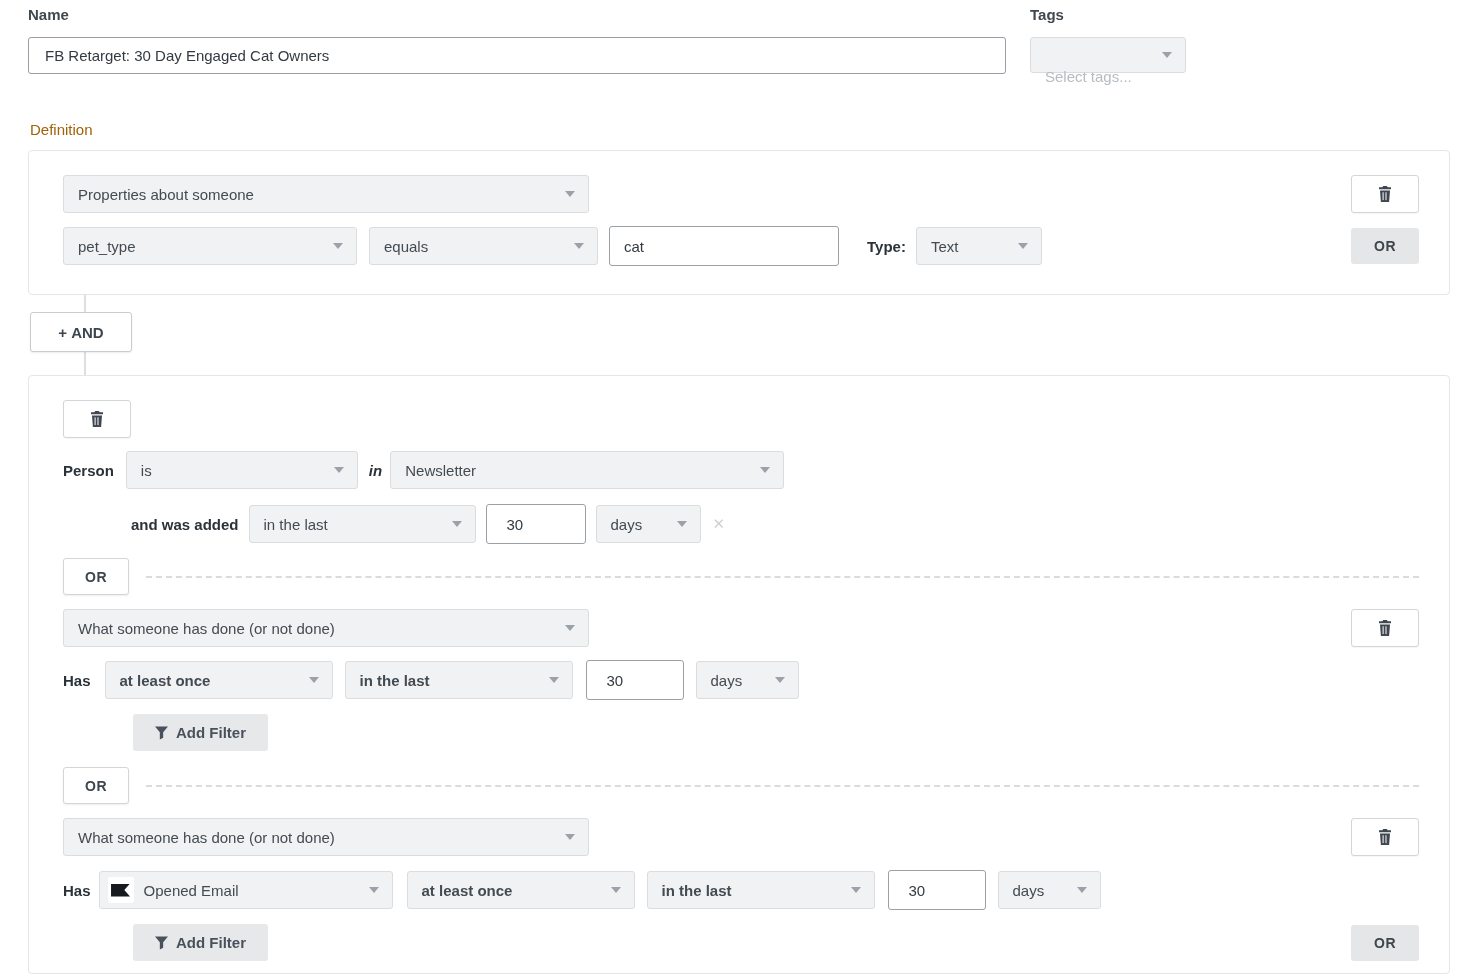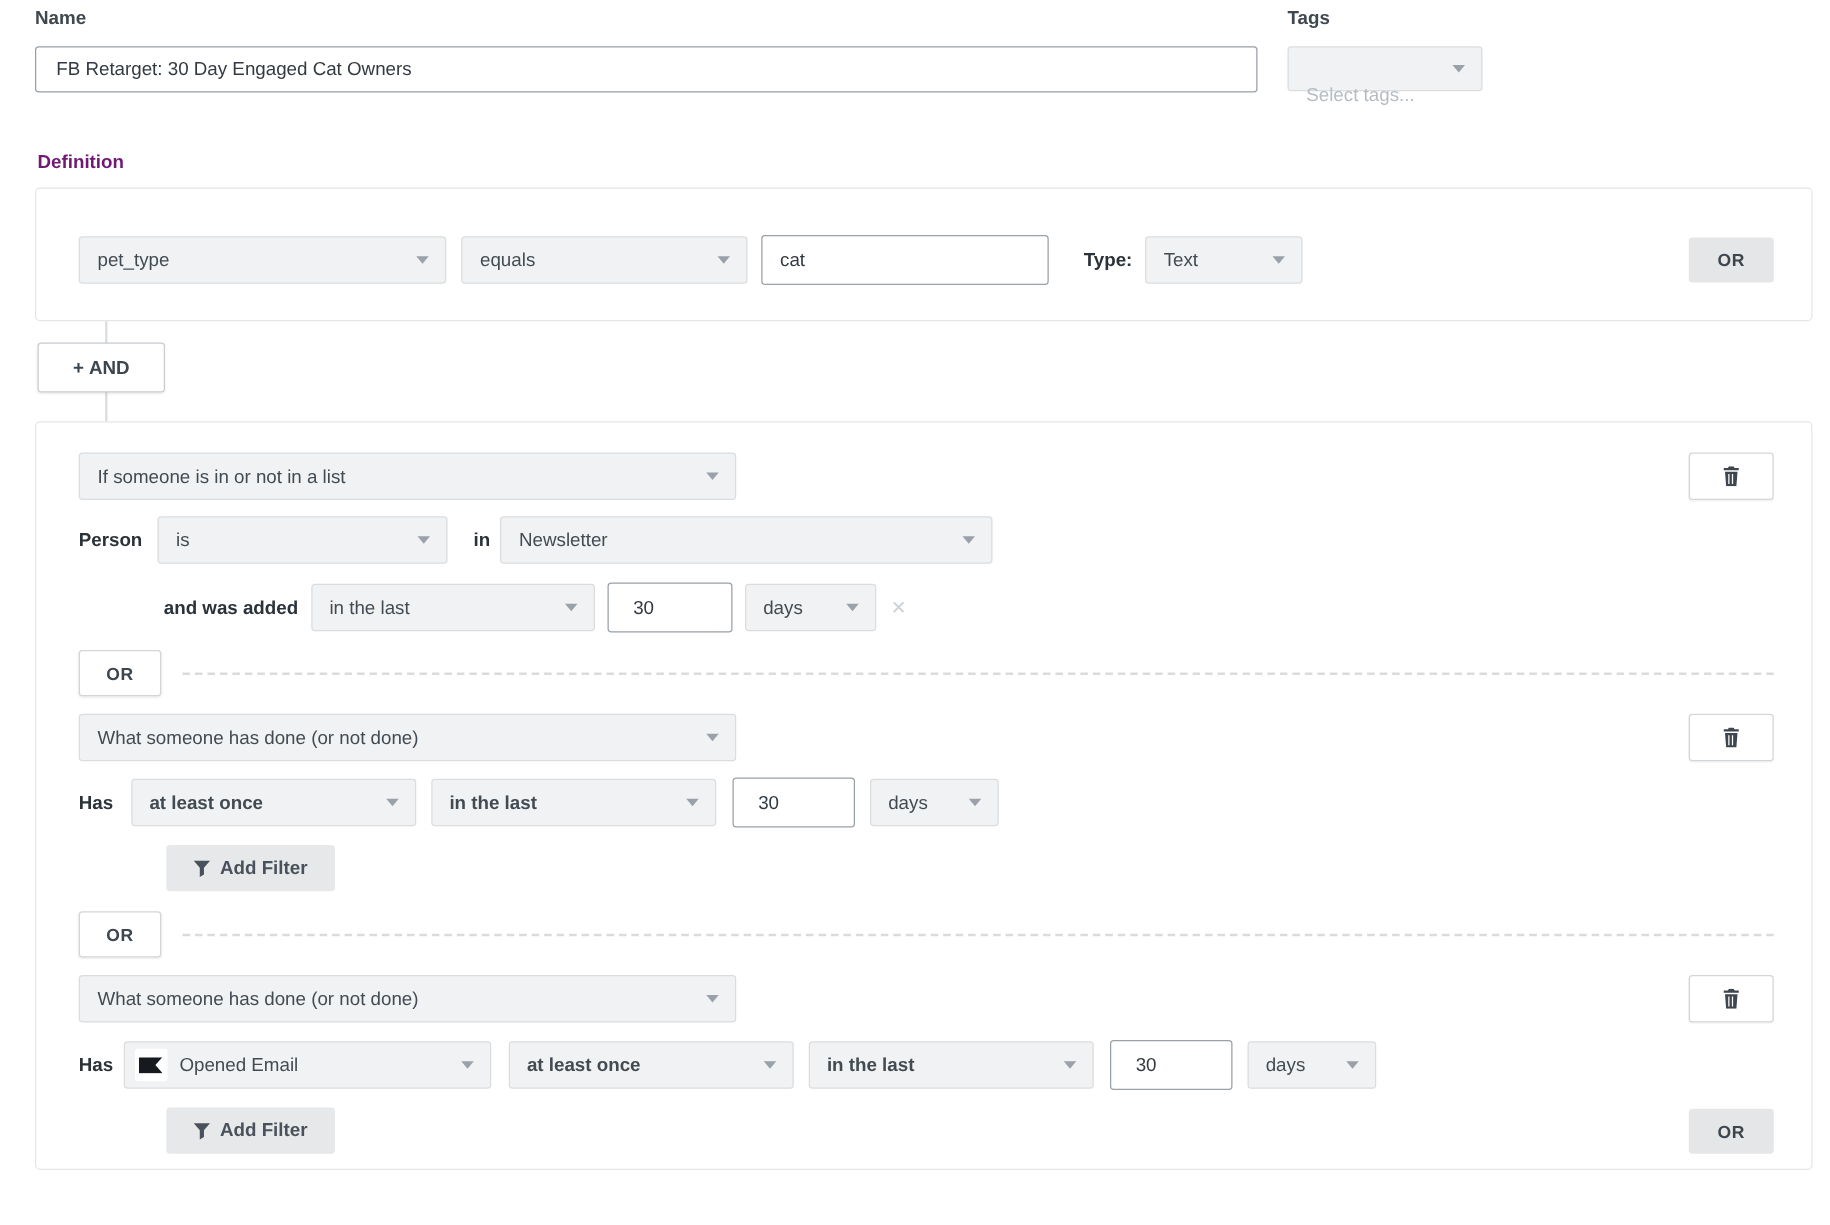--- a/index.html
+++ b/index.html
@@ -39,21 +39,21 @@
     position:relative; height:38px; background:#f1f2f3; border:1px solid #dadcde; border-radius:3px;
     display:flex; align-items:center; padding:0 30px 0 14px; color:#434b52; cursor:pointer; flex:none;
   }
   .winput {
     height:40px; border:1px solid #99a0a6; border-radius:3px; background:#fff;
     font-family:inherit; font-size:15px; color:#333a41; padding:12px 14px; outline:none; flex:none;
   }
   .num { width:100px; padding-left:20px; }
   .blabel { font-weight:700; color:#2b3238; flex:none; }
 
-  .definition-label { font-weight:700; font-size:15px; color:#701a75; margin:47px 0 12px 30px; }
+  .definition-label { font-weight:400; font-size:15px; color:#a16207; margin:47px 0 12px 30px; }
 
   .cond-block {
     width:1422px; margin-left:28px; background:#fff;
     border:1px solid #e4e6e8; border-radius:4px;
   }
   .block-inner { padding:24px 30px 0 34px; }
   .row { display:flex; align-items:center; }
   .wide-sel { width:526px; }
 
   .trash-btn {
@@ -126,20 +126,34 @@
         <span class="placeholder-text">Select tags...</span>
         <span class="caret"></span>
       </div>
     </div>
   </div>
 
   <div class="definition-label">Definition</div>
 
   <section class="cond-block">
     <div class="block-inner pb28">
+      <div class="row" style="justify-content:space-between;">
+        <div class="gsel wide-sel">
+          <span>Properties about someone</span>
+          <span class="caret"></span>
+        </div>
+        <button class="trash-btn">
+          <span>
+            <svg class="icon" width="14" height="16" viewBox="0 0 14 16" fill="#3f4650">
+              <path d="M5.2 0h3.6l.9 1.3H13v1.9H1V1.3h3.3L5.2 0z"></path>
+              <path d="M2 4.4h10l-.9 11.6H2.9L2 4.4zm2.6 1.8v8l1-.1v-7.9h-1zm2.9 0v7.9l1 .1v-8h-1z"></path>
+            </svg>
+          </span>
+        </button>
+      </div>
       <div class="row mt13">
         <div class="gsel w294">
           <span>pet_type</span>
           <span class="caret"></span>
         </div>
         <div class="gsel w229" style="margin-left:12px;">
           <span>equals</span>
           <span class="caret"></span>
         </div>
         <input class="winput w230" style="margin-left: 11px;" type="text" value="cat">
@@ -155,41 +169,37 @@
 
   <div class="and-gap">
     <div class="v-line"></div>
     <button class="and-btn"><span class="plus-glyph">+</span><span>AND</span></button>
   </div>
 
   <section class="cond-block">
     <div class="block-inner pb12">
 
       <div class="row" style="justify-content:space-between;">
-        <div class="gsel wide-sel">
-          <span>If someone is in or not in a list</span>
-          <span class="caret"></span>
-        </div>
         <button class="trash-btn">
           <span>
             <svg class="icon" width="14" height="16" viewBox="0 0 14 16" fill="#3f4650">
               <path d="M5.2 0h3.6l.9 1.3H13v1.9H1V1.3h3.3L5.2 0z"></path>
               <path d="M2 4.4h10l-.9 11.6H2.9L2 4.4zm2.6 1.8v8l1-.1v-7.9h-1zm2.9 0v7.9l1 .1v-8h-1z"></path>
             </svg>
           </span>
         </button>
       </div>
 
       <div class="row mt13">
         <span class="blabel">Person</span>
         <div class="gsel w232" style="margin-left:12px;">
           <span>is</span>
           <span class="caret"></span>
         </div>
-        <span class="blabel" style="margin-left:21px;">in</span>
+        <span class="blabel" style="margin-left:11px;font-style:italic;">in</span>
         <div class="gsel w394" style="margin-left:8px;">
           <span>Newsletter</span>
           <span class="caret"></span>
         </div>
       </div>
 
       <div class="row mt15 indent-added">
         <span class="blabel">and was added</span>
         <div class="gsel w227" style="margin-left:10px;">
           <span>in the last</span>

